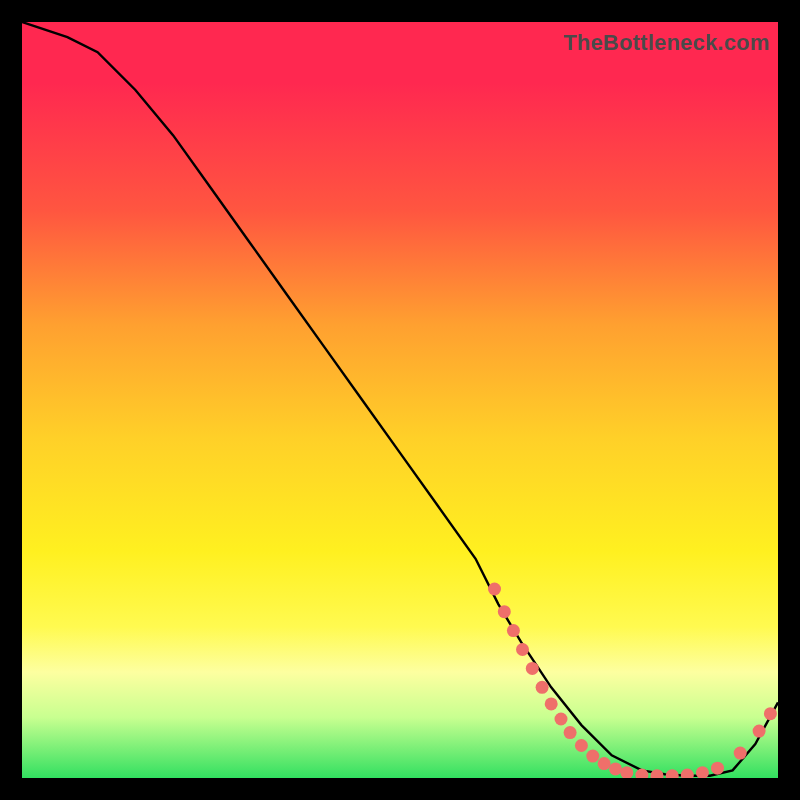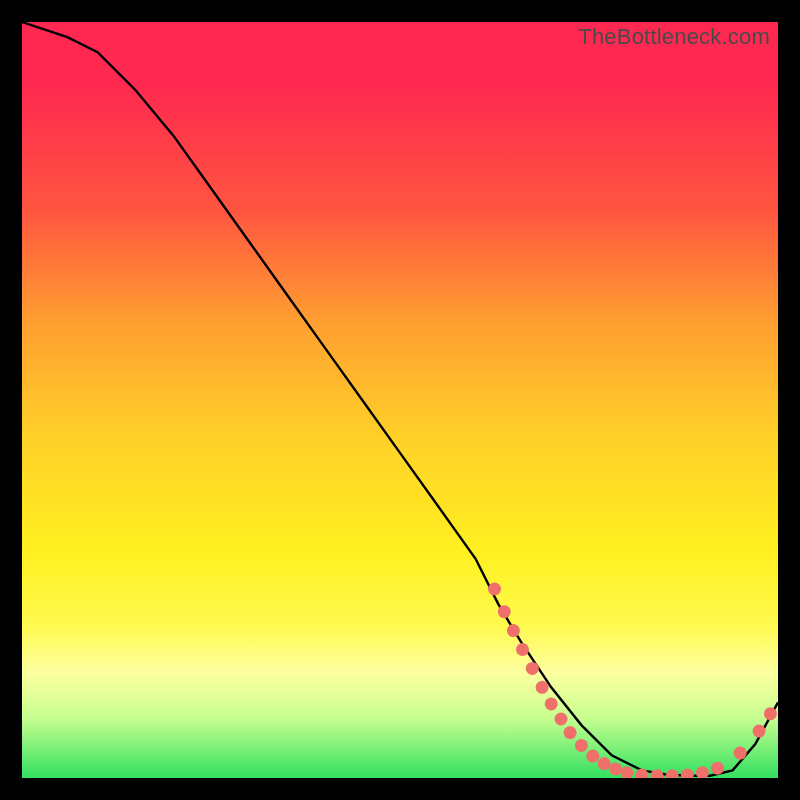--- a/index.html
+++ b/index.html
@@ -30,25 +30,25 @@
       #ffd028 55%,
       #fff020 70%,
       #fffa50 80%,
       #fdffa0 86%,
       #c8ff90 92%,
       #32e060 100%
     );
   }
   .watermark {
     position: absolute;
-    top: 2px;
+    top: 8px;
     right: 8px;
     color: #4a4a4a;
     font-size: 22px;
-    font-weight: 400;
+    font-weight: 700;
     letter-spacing: 0.2px;
   }
   svg.curve {
     position: absolute;
     inset: 0;
     width: 100%;
     height: 100%;
   }
 </style>
 </head>

